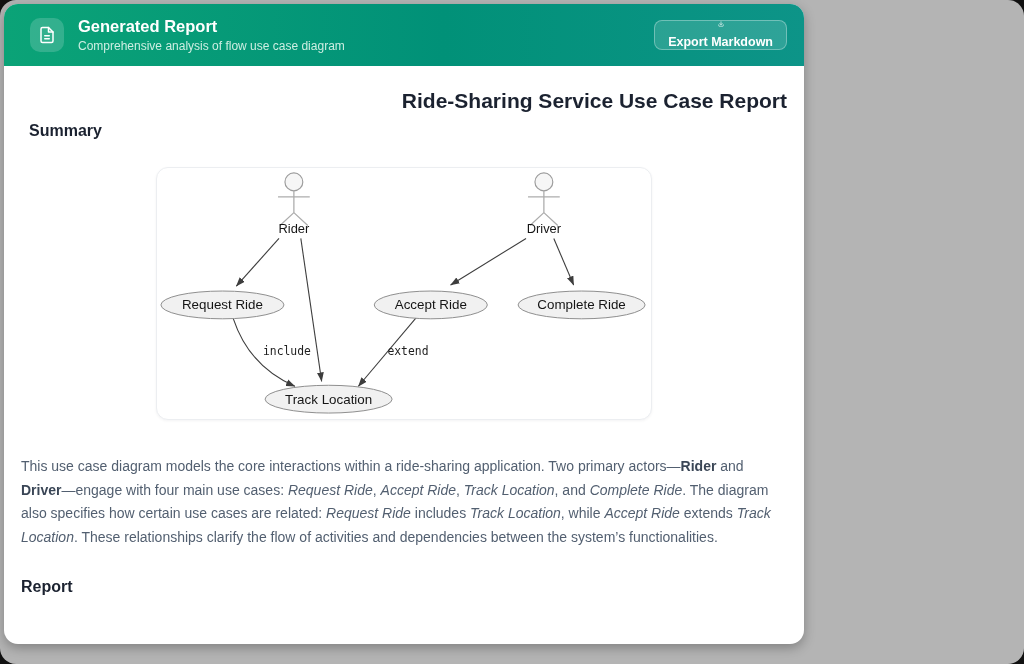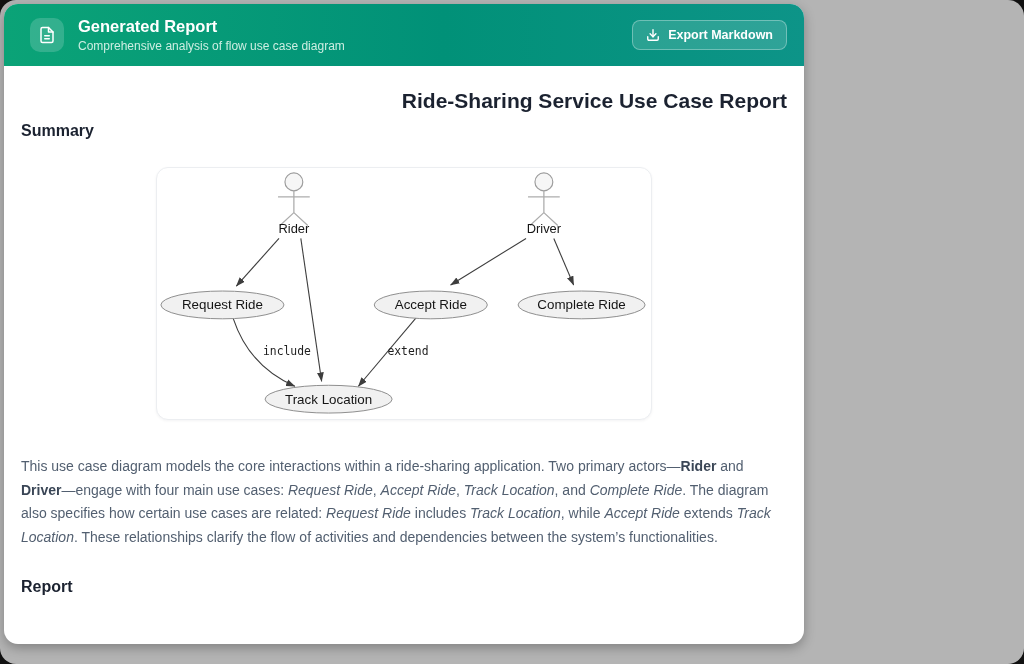--- a/index.html
+++ b/index.html
@@ -24,27 +24,27 @@
   .icon-box{
     width:34px;height:34px;border-radius:10px;background:rgba(255,255,255,.17);
     display:flex;align-items:center;justify-content:center;flex:0 0 auto;
   }
   .header-title{font-size:16.5px;font-weight:700;color:#fff;line-height:1.2;}
   .header-sub{font-size:12px;color:#cdeee2;margin-top:3px;}
   .export-btn{
     display:flex;align-items:center;gap:8px;height:30px;padding:0 13px;
     border-radius:8px;background:rgba(255,255,255,.14);
     border:1px solid rgba(255,255,255,.32);color:#fff;
-    font-family:inherit;font-size:12.5px;font-weight:700;cursor:pointer;
+    font-family:inherit;font-size:12.5px;font-weight:700;cursor:pointer;flex-direction:column;
   }
   
   .content{padding:0 17px;}
   h1.report-title{font-size:21px;font-weight:700;color:#1b2230;margin:22px 0 0;line-height:26px;text-align:right;}
   h2.section-heading{font-size:16px;font-weight:700;color:#1b2230;line-height:20px;}
-  h2.summary{margin:7px 0 0;}
+  h2.summary{margin:7px 8px 0;}
   h2.actors{margin:28px 0 0;}
   .diagram-wrap{
     width:496px;height:253px;margin:26px auto 0;box-sizing:border-box;
     border:1px solid #eceef1;border-radius:12px;background:#fff;
     box-shadow:0 1px 3px rgba(16,24,40,.05);
   }
   .diagram-wrap svg{display:block;width:100%;height:100%;}
   p.summary-paragraph{
     font-size:14px;line-height:23.5px;color:#525f70;margin:35px 0 0;
   }

